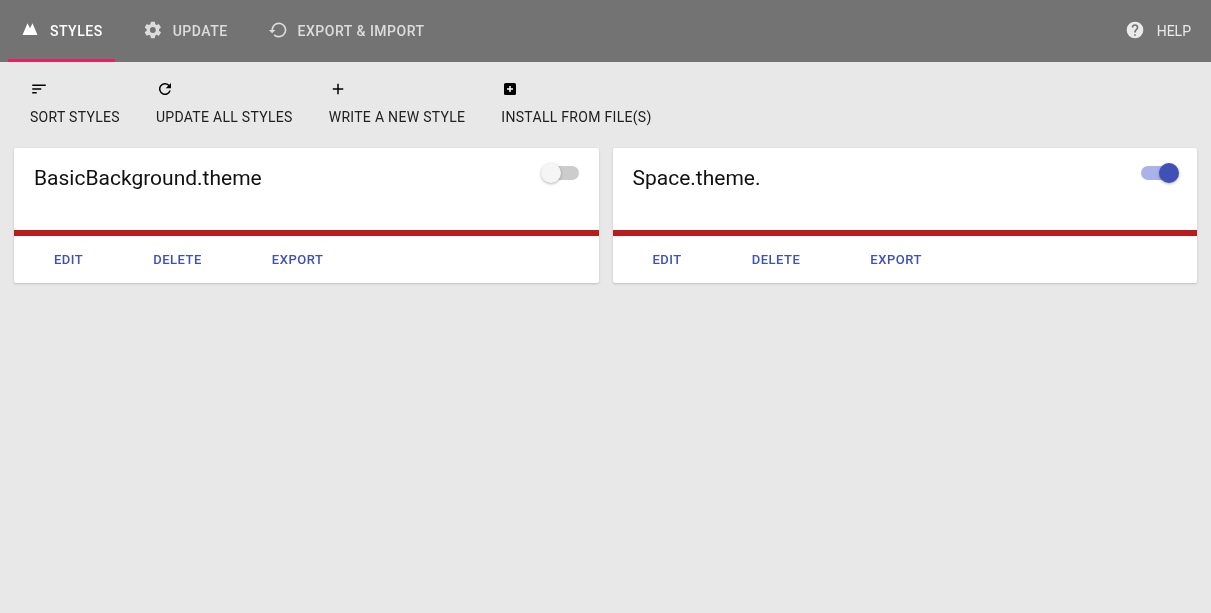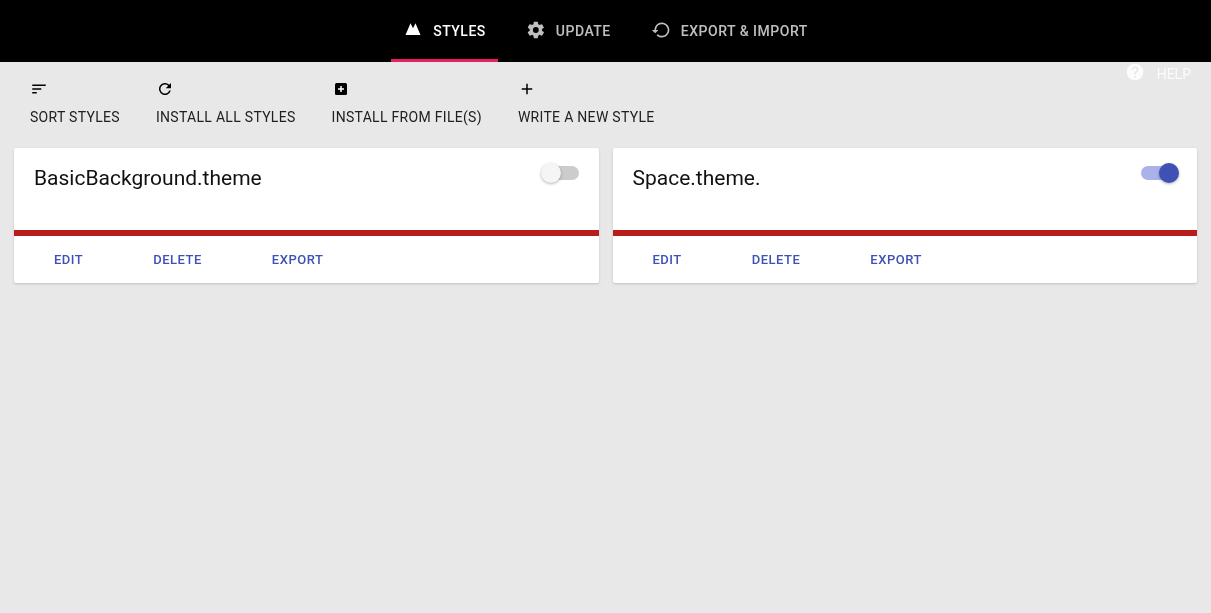--- a/index.html
+++ b/index.html
@@ -4,27 +4,26 @@
 <style>
   * { box-sizing: border-box; margin: 0; padding: 0; }
   body {
     font-family: -apple-system, BlinkMacSystemFont, "Segoe UI", Roboto, Arial, sans-serif;
     background: #e8e8e8;
     width: 1211px;
     height: 613px;
     overflow: hidden;
   }
   .topnav {
-    background: #000000;
+    background: #737373;
     height: 62px;
     display: flex;
     align-items: center;
     padding: 0 20px;
     position: relative;
-    flex-direction: column;
   }
   .nav-group-left { display: flex; align-items: center; gap: 40px; }
   .nav-item {
     display: flex;
     align-items: center;
     gap: 10px;
     color: rgba(255,255,255,0.75);
     font-size: 14px;
     font-weight: 500;
     letter-spacing: 0.5px;
@@ -170,40 +169,40 @@
         </svg>
     </span>
     <span>SORT STYLES</span>
   </div>
   <div class="tool">
     <span>
       <svg viewBox="0 0 24 24">
           <path d="M17.65 6.35A8 8 0 1 0 19.73 14h-2.08a6 6 0 1 1-1.41-6.24L13 11h7V4Z"></path>
         </svg>
     </span>
-    <span>INSTALL ALL STYLES</span>
+    <span>UPDATE ALL STYLES</span>
+  </div>
+  <div class="tool">
+    <span>
+      <svg viewBox="0 0 24 24">
+          <path d="M11 5h2v14h-2z"></path>
+          <path d="M5 11h14v2H5z"></path>
+        </svg>
+    </span>
+    <span>WRITE A NEW STYLE</span>
   </div>
   <div class="tool">
     <span>
       <svg viewBox="0 0 24 24">
           <rect x="4" y="4" width="16" height="16" rx="2" fill="#000"></rect>
           <path d="M11 8h2v8h-2z" fill="#fff"></path>
           <path d="M8 11h8v2H8z" fill="#fff"></path>
         </svg>
     </span>
     <span>INSTALL FROM FILE(S)</span>
-  </div>
-  <div class="tool">
-    <span>
-      <svg viewBox="0 0 24 24">
-          <path d="M11 5h2v14h-2z"></path>
-          <path d="M5 11h14v2H5z"></path>
-        </svg>
-    </span>
-    <span>WRITE A NEW STYLE</span>
   </div>
 </div>
 
 <div class="cards">
 
   <div class="card">
     <div class="card-head">
       <div class="card-title">BasicBackground.theme</div>
       <div class="switch">
         <div class="track"></div>

